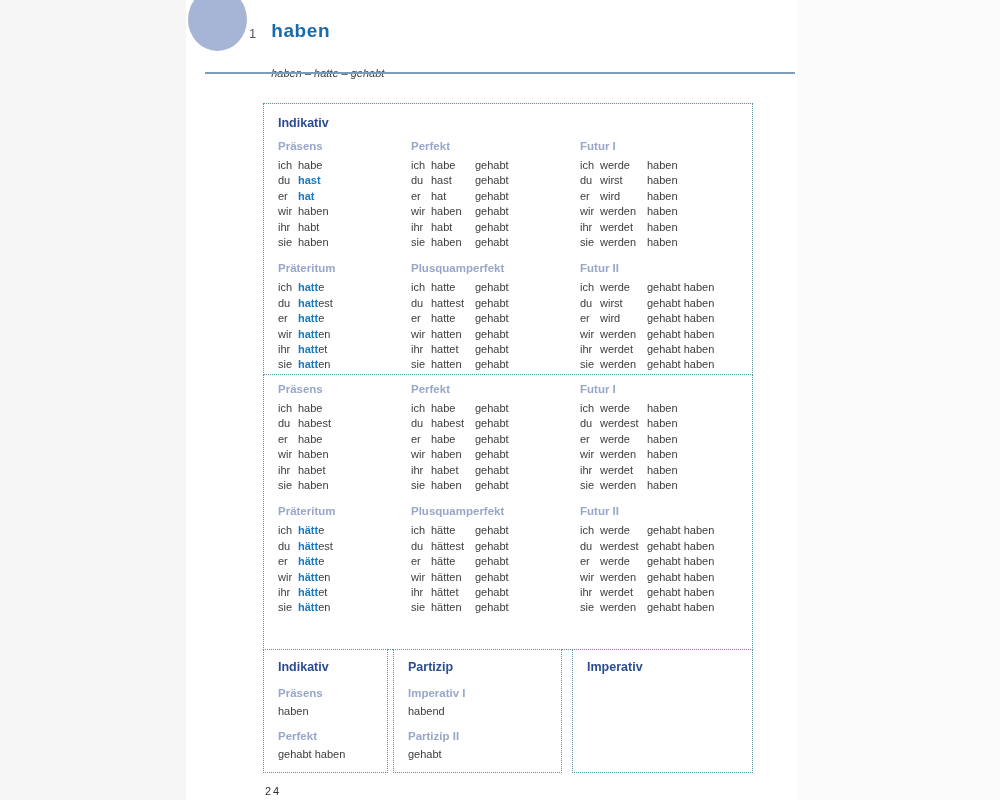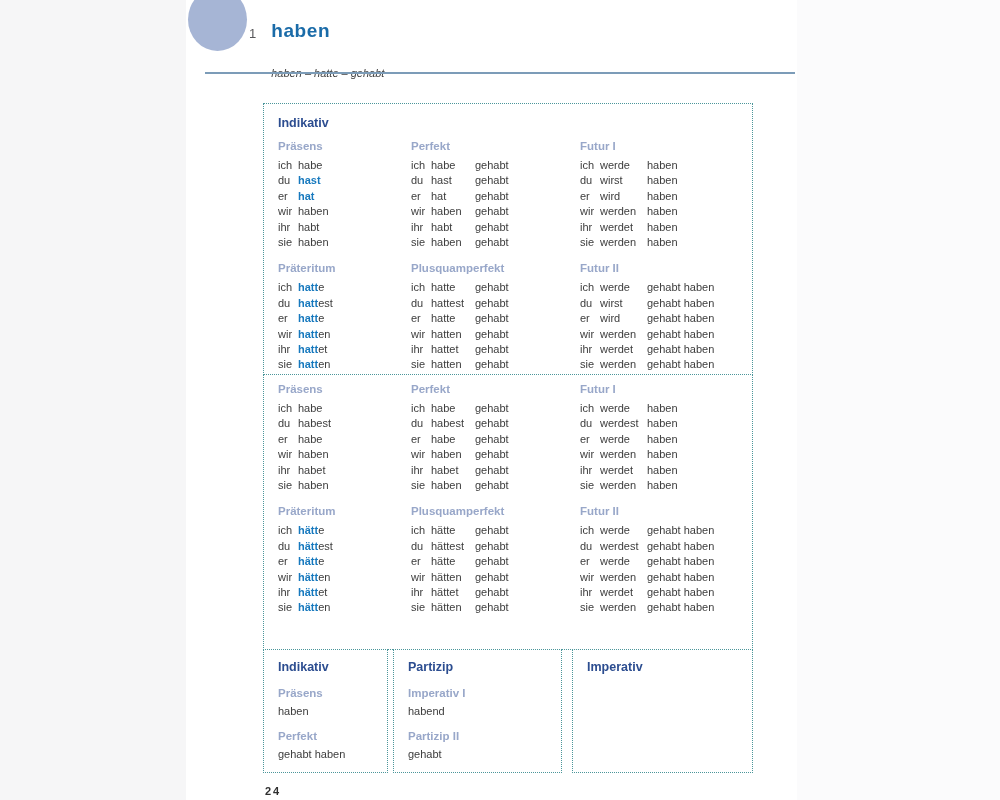--- a/index.html
+++ b/index.html
@@ -37,21 +37,21 @@
   .b-box{border:1px dotted #4b969a;background:#fff;height:124px;padding:7px 14px;flex:none}
   .b-box.w1{width:125px;margin-right:5px}
   .b-box.w2{width:169px;margin-right:10px}
   .b-box.w3{width:181px}
   .b-title{color:#2c4d90;font-size:12.5px;font-weight:bold;margin:3px 0 0}
   .b-label{color:#98a7c9;font-size:11.5px;font-weight:bold;margin-top:13px}
   .b-value{color:#3c3c3c;font-size:11px;margin-top:6px}
   .b-lines{margin-top:14px}
   .b-line{color:#3c3c3c;font-size:11px;line-height:15.8px}
 
-  .page-number{position:absolute;left:265px;top:785px;color:#2f2f2f;font-size:11px;font-weight:bold;letter-spacing:2px}
+  .page-number{position:absolute;left:265px;top:785px;color:#2f2f2f;font-size:11px;font-weight:normal;letter-spacing:2px}
 </style>
 </head>
 <body>
 
 <div class="band-left"></div>
 <div class="band-right"></div>
 
 <div class="chapter-circle"></div>
 
 <header class="chapter-head">

